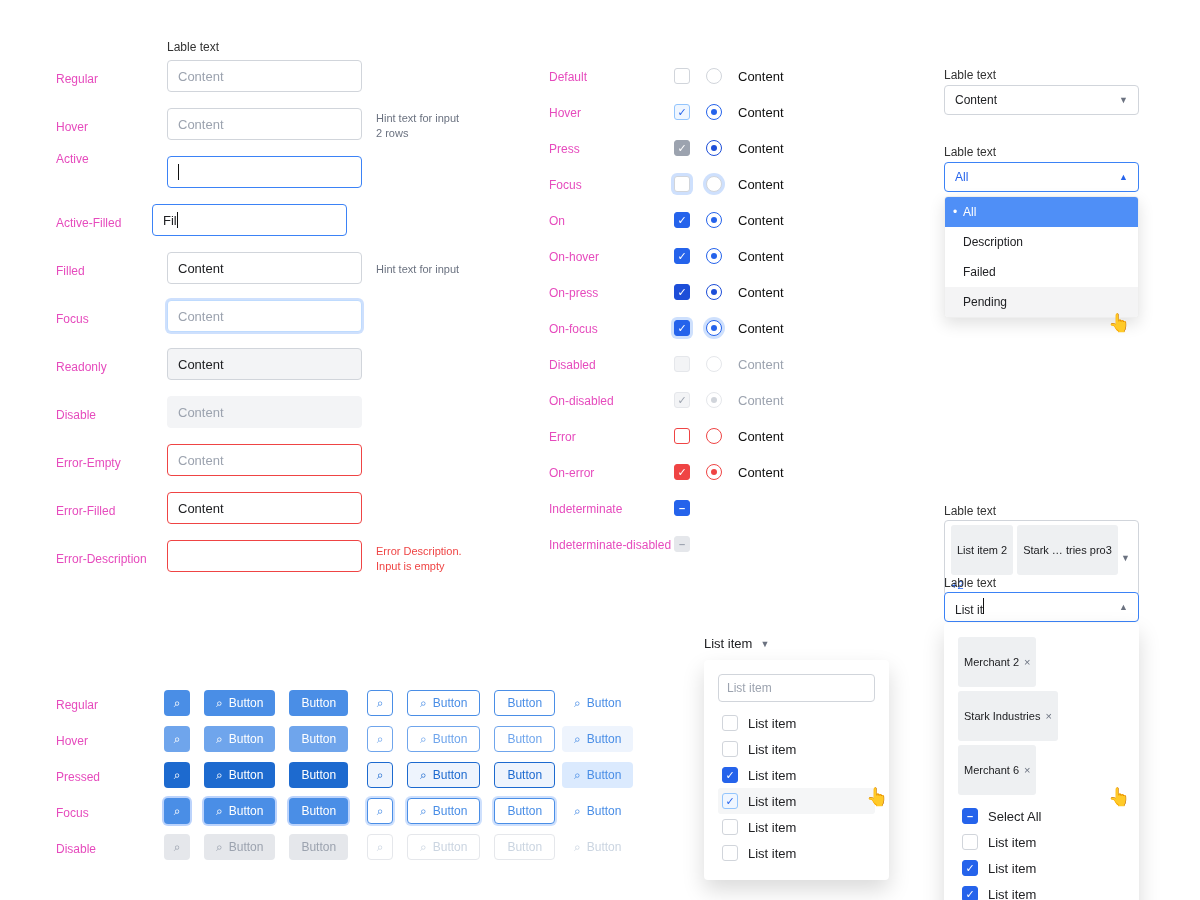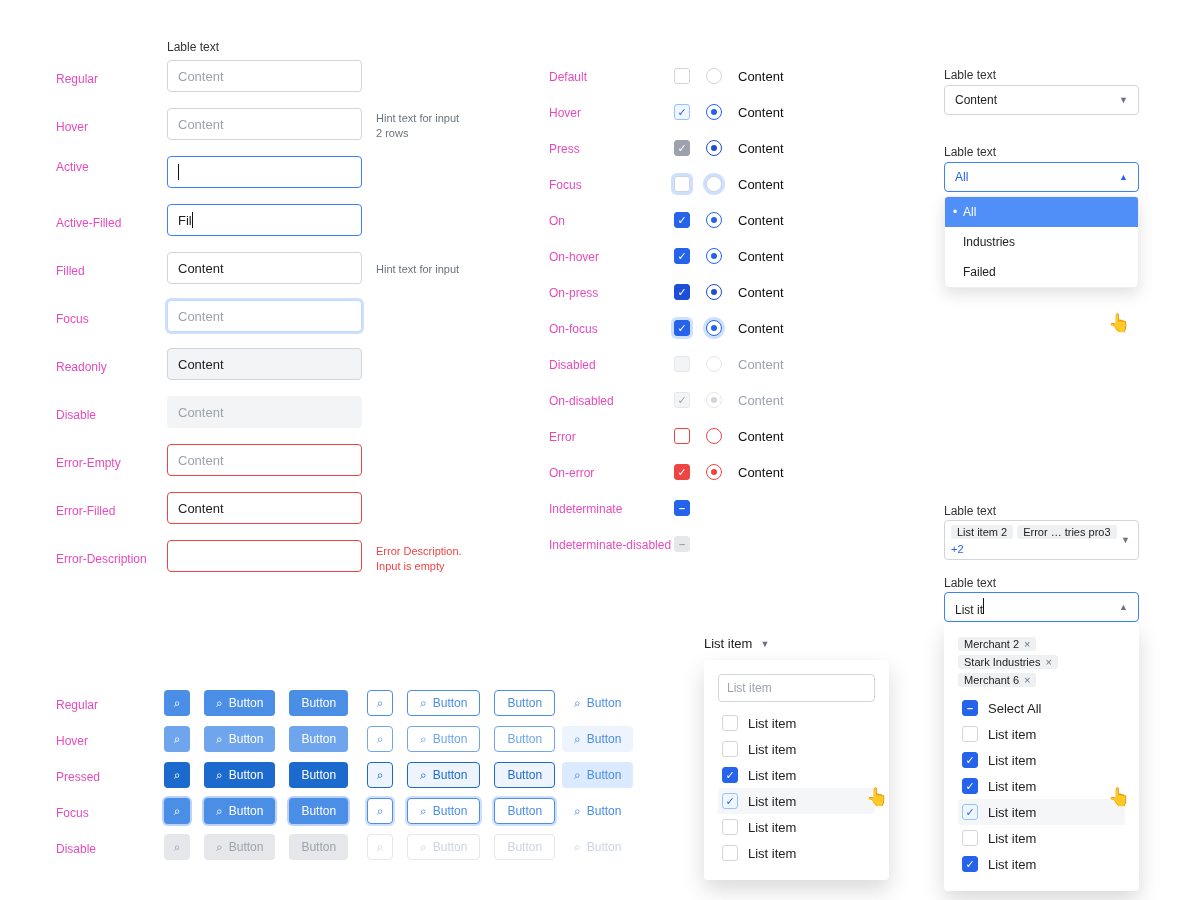--- a/index.html
+++ b/index.html
@@ -82,62 +82,62 @@
 
   .menu { width:195px; border:1px solid #eee; border-radius:4px; box-shadow:0 6px 16px rgba(0,0,0,.12); background:#fff; overflow:hidden; }
   .menu .opt { padding:8px 18px; font-size:12px; position:relative; }
   .menu .opt.sel { background:#4f8ff7; color:#fff; }
   .menu .opt.sel::before { content:"•"; position:absolute; left:8px; }
   .menu .opt.hover { background:#f4f4f5; }
 
   
   .panel { background:#fff; border-radius:4px; box-shadow:0 10px 22px rgba(0,0,0,.15); padding:14px; }
 
-  .chip { display:inline-flex; align-items:center; gap:5px; background:#eef0f2; border-radius:3px; padding:1px 6px; font-size:11px; }
+  .chip { display:inline-flex; align-items:center; gap:5px; background:#eef0f2; border-radius:3px; padding:19px 6px; font-size:11px; }
   .chip .x { color:#6b7280; cursor:pointer; }
 
   .row { display:flex; align-items:center; gap:10px; padding:5px 4px; border-radius:3px; }
   .row.hover { background:#f5f6f7; }
   .row .txtlbl { font-size:13px; }
 
   .search { height:28px; border:1px solid #d1d5db; border-radius:4px; width:100%; padding:0 8px; font-size:12px; color:#9ca3af; display:flex; align-items:center; }
 
   
   .mselect { width:195px; min-height:32px; border:1px solid #d1d5db; border-radius:4px; padding:4px 20px 4px 6px; display:flex; align-items:center; gap:4px; flex-wrap:wrap; font-size:11px; position:relative; }
   .mselect .tri { position:absolute; right:8px; top:50%; transform:translateY(-50%); }
   .more { color:#2563eb; font-size:11px; }
 
   .cursor-icon { font-size:18px; position:absolute; pointer-events:none; }
 </style>
 </head>
 <body>
 
 <div class="abs state" style="left:56px; top:72px">Regular</div>
 <div class="abs state" style="left:56px; top:120px">Hover</div>
-<div class="abs state" style="left:56px; top:160px">Active</div>
+<div class="abs state" style="left:56px; top:152px">Active</div>
 <div class="abs state" style="left:56px; top:216px">Active-Filled</div>
 <div class="abs state" style="left:56px; top:264px">Filled</div>
 <div class="abs state" style="left:56px; top:312px">Focus</div>
 <div class="abs state" style="left:56px; top:360px">Readonly</div>
 <div class="abs state" style="left:56px; top:408px">Disable</div>
 <div class="abs state" style="left:56px; top:456px">Error-Empty</div>
 <div class="abs state" style="left:56px; top:504px">Error-Filled</div>
 <div class="abs state" style="left:56px; top:552px">Error-Description</div>
 
 <div class="abs lbl" style="left:167px; top:40px">Lable text</div>
 
 <div class="abs input placeholder" style="left:167px; top:60px">Content</div>
 <div class="abs input placeholder" style="left:167px; top:108px">Content</div>
 <div class="abs hint" style="left:376px; top:111px">
   <span>Hint text for input</span><br><span>2 rows</span>
 </div>
 <div class="abs input active" style="left:167px; top:156px">
     <span class="caret"></span>
   </div>
-<div class="abs input active" style="left:167px; top:204px">
+<div class="abs input active" style="left:152px; top:204px">
   <span>Fil</span>
     <span class="caret"></span>
 </div>
 <div class="abs input" style="left:167px; top:252px">Content</div>
 <div class="abs hint" style="left:376px; top:262px">Hint text for input</div>
 <div class="abs input focus" style="left:167px; top:300px">Content</div>
 <div class="abs input readonly" style="left:167px; top:348px">Content</div>
 <div class="abs input disable" style="left:167px; top:396px">Content</div>
 <div class="abs input error placeholder" style="left:167px; top:444px">Content</div>
 <div class="abs input error" style="left:167px; top:492px">Content</div>
@@ -262,29 +262,30 @@
   <span class="tri">▼</span>
 </div>
 
 <div class="abs lbl" style="left:944px; top:145px">Lable text</div>
 <div class="abs select open" style="left:944px; top:162px">
   <span style="color:#2563eb">All</span>
   <span class="tri" style="color:#2563eb">▲</span>
 </div>
 <div class="abs menu" style="left:944px; top:196px">
   <div class="opt sel">All</div>
-  <div class="opt">Industries</div>
+  <div class="opt">Description</div>
   <div class="opt">Failed</div>
+  <div class="opt hover">Pending</div>
 </div>
 <span class="abs cursor-icon" style="left:1108px; top:312px">👆</span>
 
 <div class="abs lbl" style="left:944px; top:504px">Lable text</div>
 <div class="abs mselect" style="left:944px; top:520px">
   <span class="chip">List item 2</span>
-  <span class="chip">Error … tries pro3</span>
+  <span class="chip">Stark … tries pro3</span>
   <span class="more">+2</span>
   <span class="tri">▼</span>
 </div>
 
 <div class="abs lbl" style="left:944px; top:576px">Lable text</div>
 <div class="abs select open" style="left:944px; top:592px">
   <span><span>List it</span><span class="caret"></span></span>
   <span class="tri">▲</span>
 </div>
 <div class="abs panel" style="left:944px; top:623px; width:195px">

